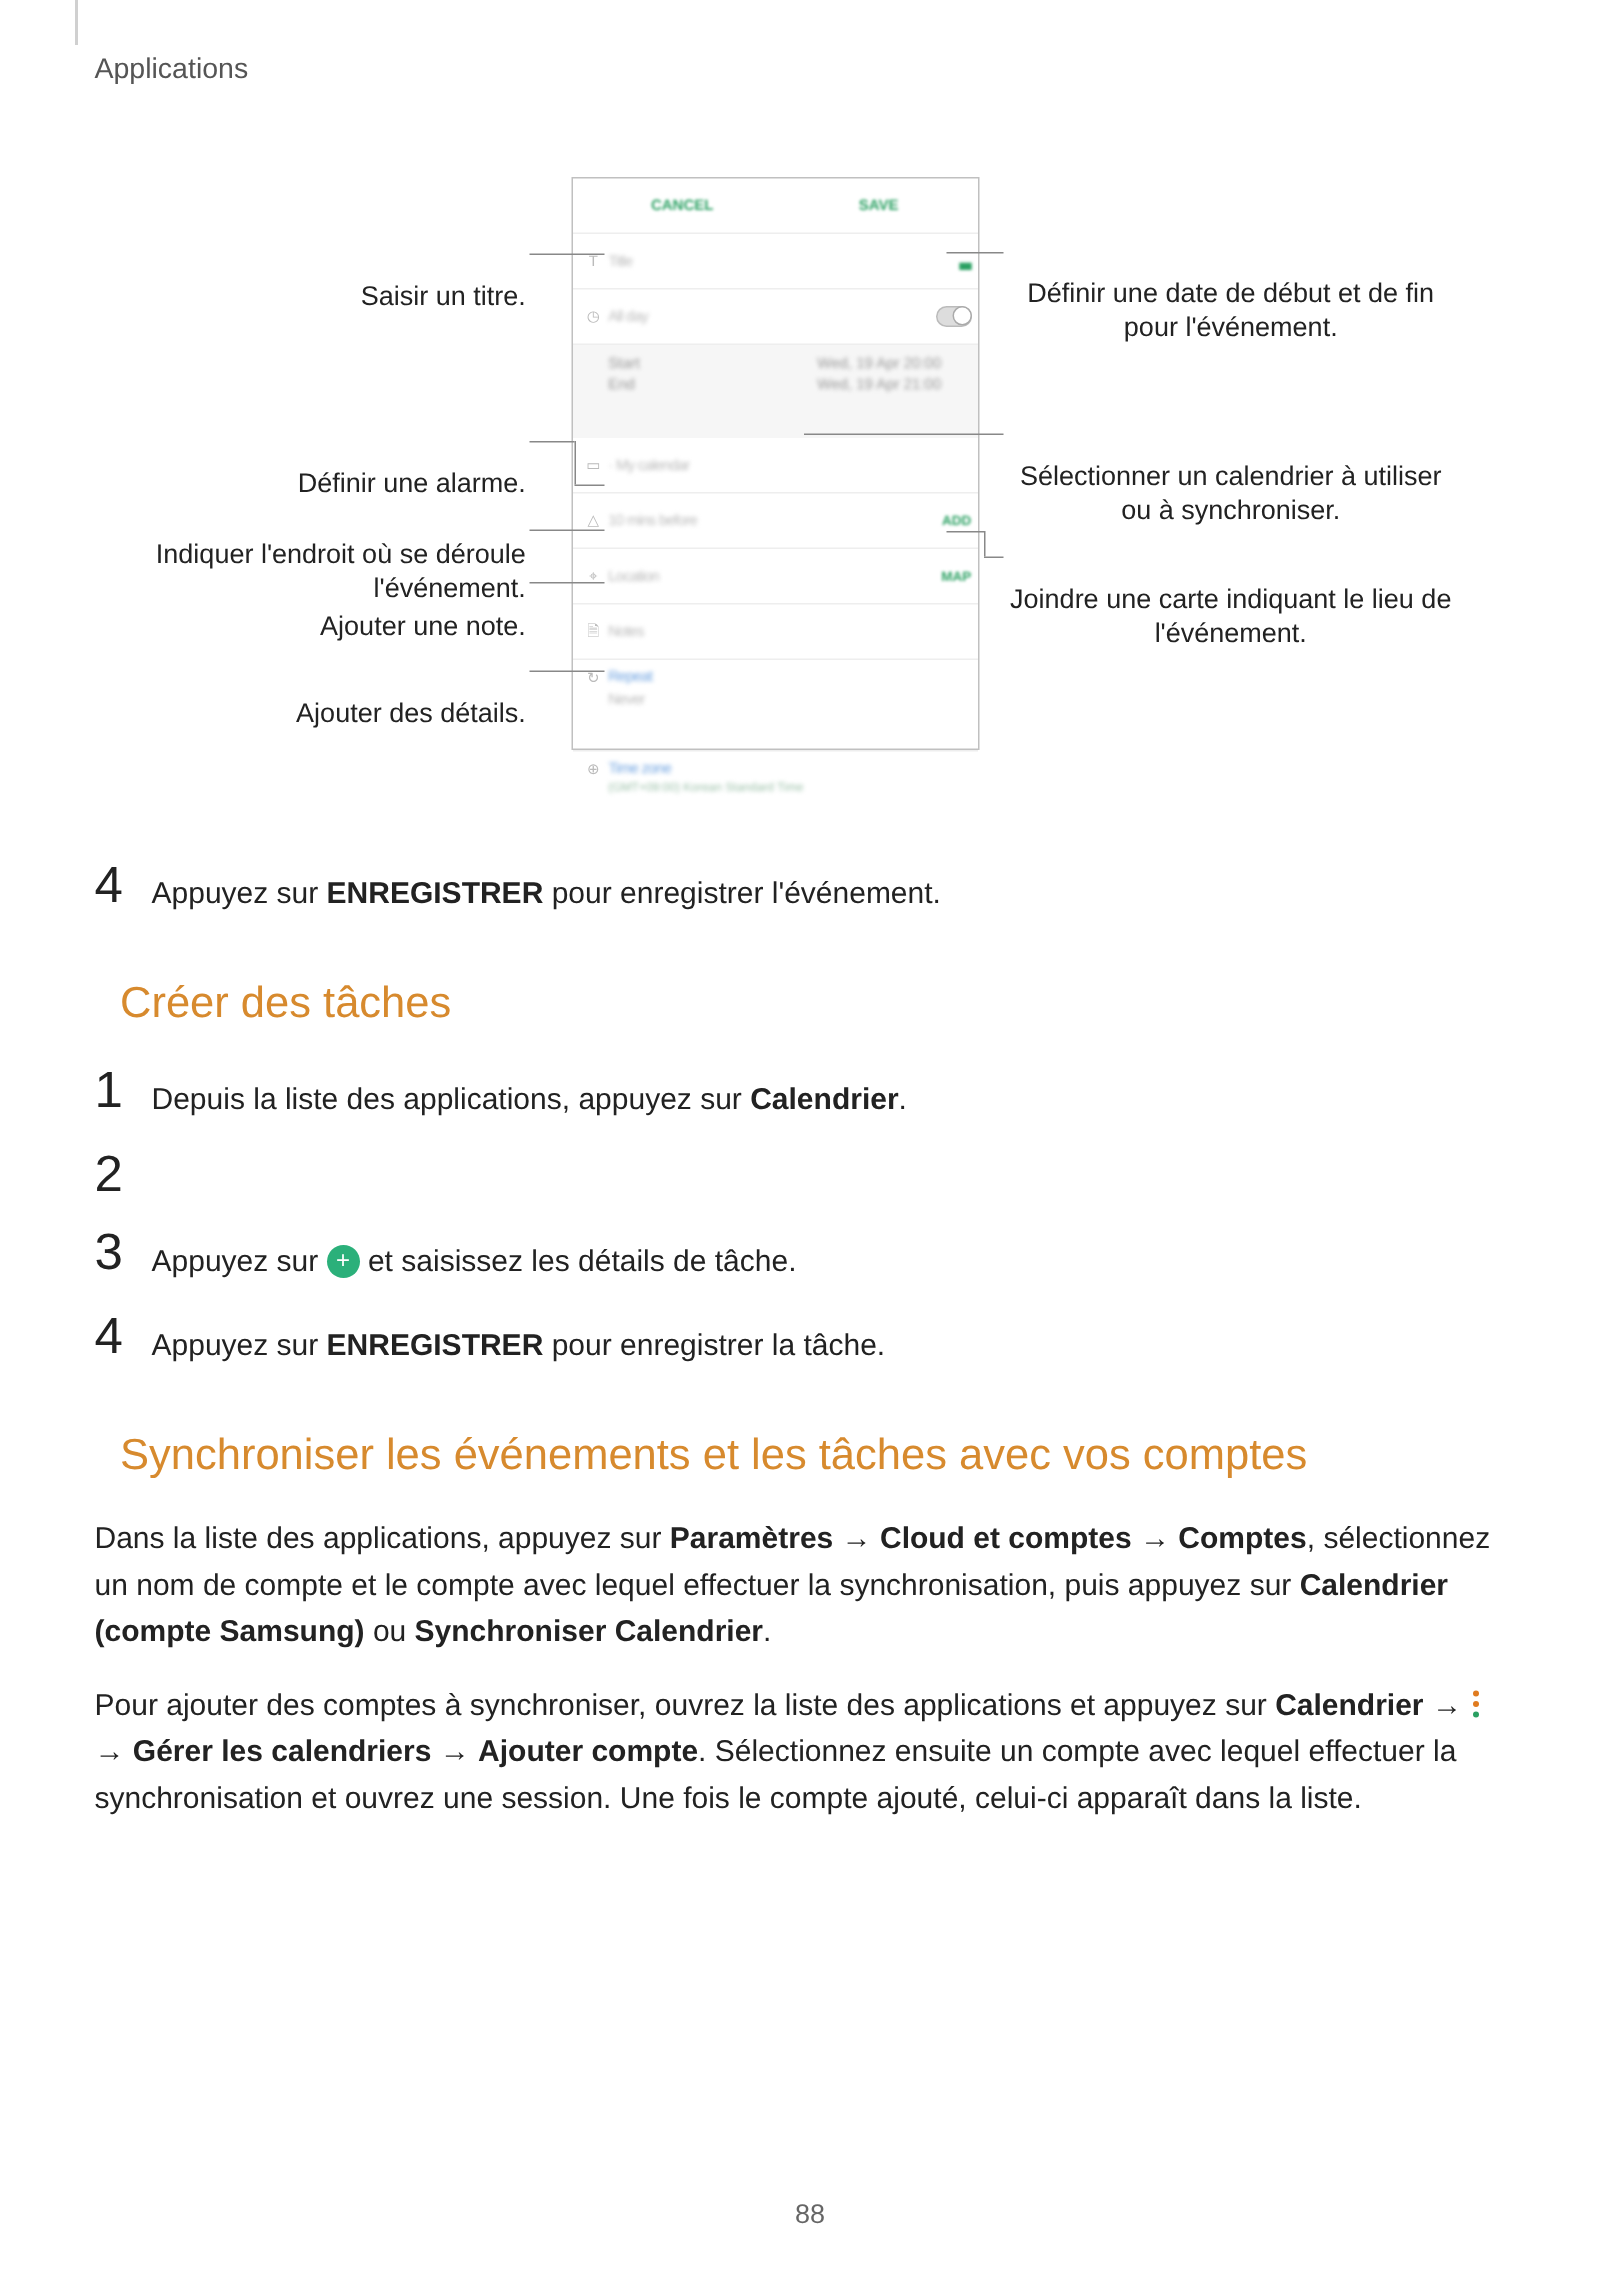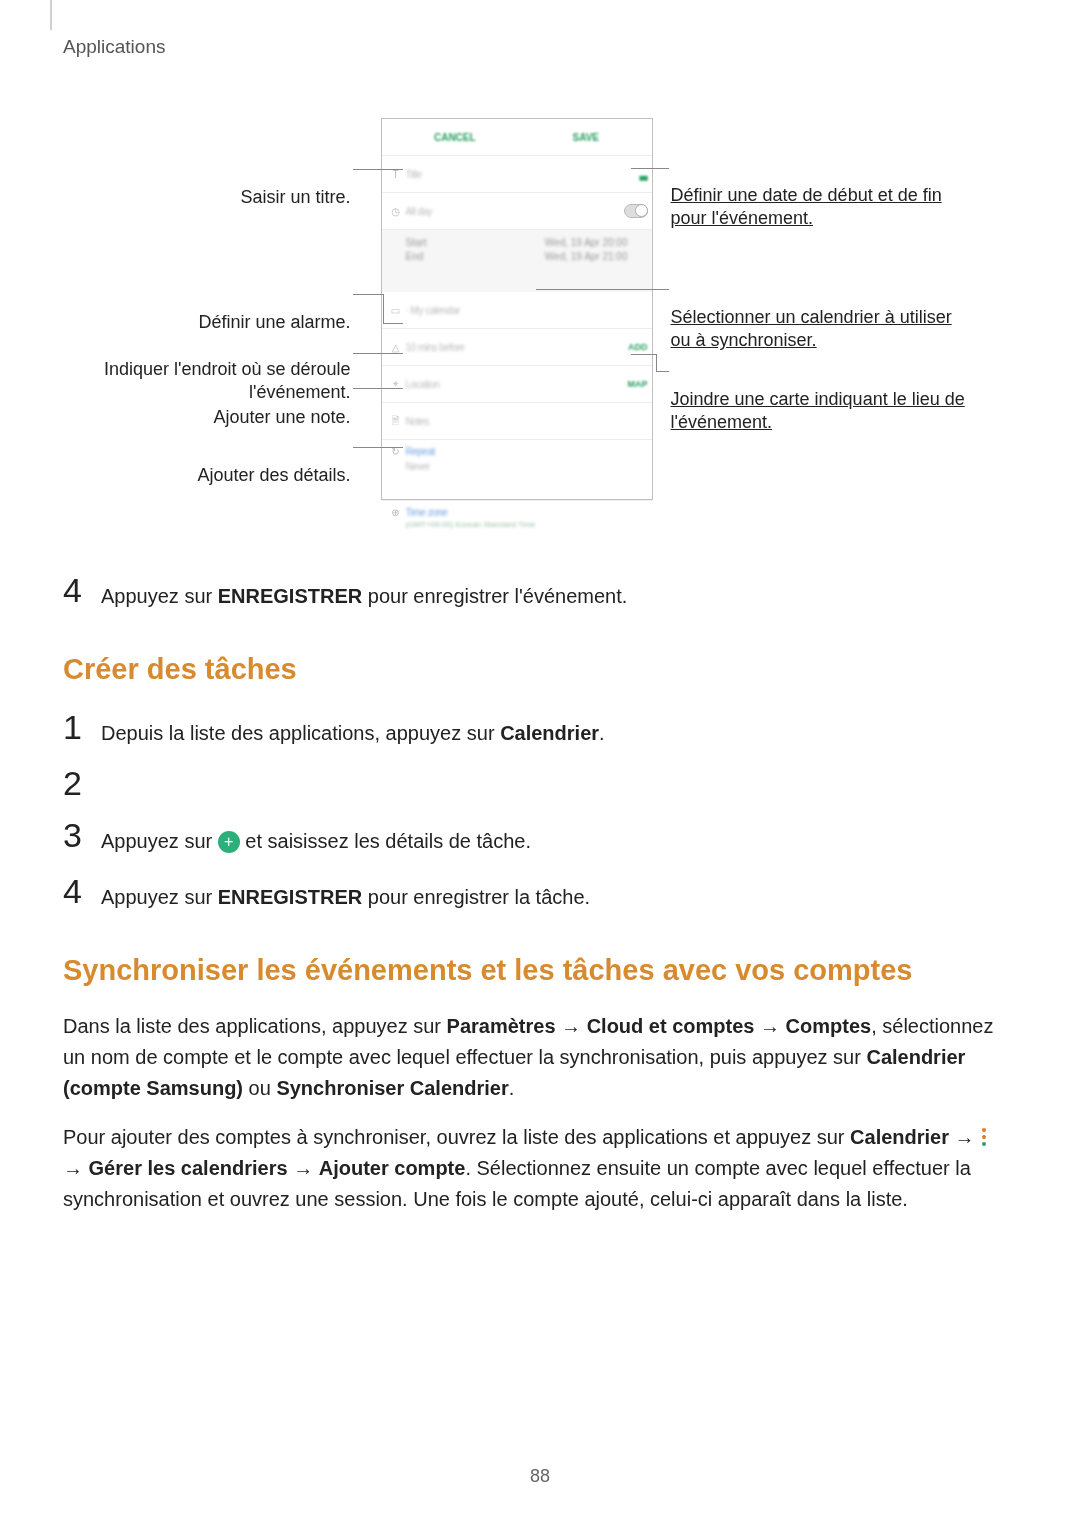--- a/index.html
+++ b/index.html
@@ -79,21 +79,21 @@
 
   .callout {
     position: absolute;
     font-size: 18px;
     color: #222;
     line-height: 1.3;
     width: 280px;
     margin-top: 28px;
   }
   .callout.left { text-align: right; }
-  .callout.right { text-align: left; width: 300px; text-decoration: underline; }
+  .callout.right { text-align: center; width: 300px; }
   .lead {
     position: absolute;
     background: #888;
     height: 1px;
   }
   .lead-v {
     position: absolute;
     background: #888;
     width: 1px;
   }
@@ -113,22 +113,22 @@
   }
   .num-text {
     font-size: 20px;
     line-height: 1.5;
     padding-top: 8px;
   }
   .bold { font-weight: 700; }
   h2.orange {
     color: #d78a2e;
     font-size: 29px;
-    font-weight: 700;
-    margin: 42px 0 24px 0;
+    font-weight: 400;
+    margin: 42px 0 24px 17px;
   }
   .body-para {
     font-size: 20px;
     line-height: 1.55;
     margin: 0 0 18px 0;
   }
   .plus-circle {
     display: inline-flex;
     width: 22px;
     height: 22px;

